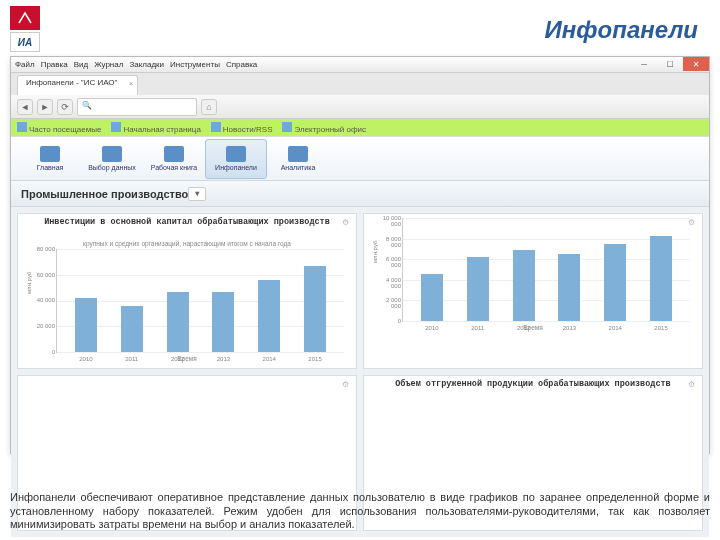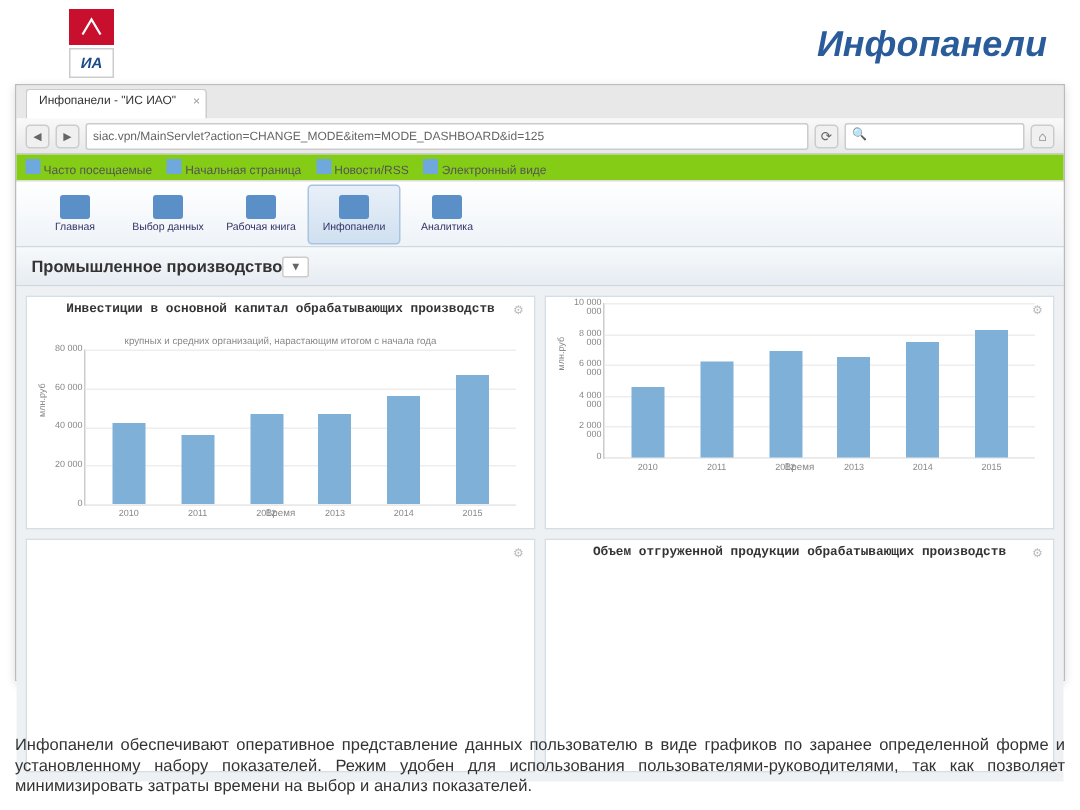--- a/index.html
+++ b/index.html
@@ -1,30 +1,30 @@
 <!DOCTYPE html>
 <html><head>
 <meta charset="utf-8">
 <style>
   * { box-sizing: border-box; margin: 0; padding: 0; }
   body { font-family: Arial, sans-serif; width: 720px; height: 540px; background: #fff; position: relative; overflow: hidden; }
   .slide-title { position: absolute; top: 16px; right: 22px; font-size: 24px; color: #2a5b9b; font-style: italic; font-weight: bold; }
-  .logo-stack { position: absolute; top: 6px; left: 10px; margin-left: 36px; }
+  .logo-stack { position: absolute; top: 6px; left: 10px; }
   .logo-red { width: 30px; height: 24px; background: #c8102e; margin-bottom: 2px; display:flex; align-items:center; justify-content:center; }
   .logo-blue { width: 30px; height: 20px; background: #fff; border:1px solid #ccc; display:flex; align-items:center; justify-content:center; color:#1a4b8c; font-size:10px; font-weight:bold; font-style:italic;}
   .browser { position: absolute; top: 56px; left: 10px; right: 10px; height: 398px; border: 1px solid #bbb; background: #fff; box-shadow: 0 2px 6px rgba(0,0,0,0.15); }
   .menubar { height: 16px; background: linear-gradient(#fefefe,#eaeaea); border-bottom:1px solid #ccc; font-size:8px; color:#333; padding-left:4px; display:flex; gap:6px; align-items:center;}
   .tabbar { height: 22px; background: #e8e8e8; display:flex; align-items:flex-end; padding-left:6px;}
   .tab { height: 20px; background:#fff; border:1px solid #ccc; border-bottom:none; border-radius:3px 3px 0 0; padding:2px 20px 0 8px; font-size:8px; color:#333; position:relative;}
   .tab .x { position:absolute; right:4px; top:3px; font-size:8px; color:#999;}
   .addrbar { height: 24px; background: linear-gradient(#f9f9f9,#e8e8e8); border-bottom:1px solid #ccc; display:flex; align-items:center; padding:0 6px; gap:4px;}
   .navbtn { width:16px; height:16px; border-radius:3px; background:#f0f0f0; border:1px solid #ccc; font-size:9px; display:flex; align-items:center; justify-content:center; color:#666;}
   .url { flex:1; height:18px; background:#fff; border:1px solid #ccc; border-radius:2px; font-size:8px; color:#666; padding:2px 4px; display:flex; align-items:center;}
   .search { width:120px; height:18px; background:#fff; border:1px solid #ccc; border-radius:2px; font-size:8px; color:#999; padding:2px 4px;}
-  .bookbar { height:18px; background:#84cc16; border-bottom:1px solid #ddd; font-size:8px; color:#555; display:flex; align-items:center; padding-left:6px; gap:10px;}
+  .bookbar { height:18px; background:#bef264; border-bottom:1px solid #ddd; font-size:8px; color:#555; display:flex; align-items:center; padding-left:6px; gap:10px;}
   .bookbar span.ico { width:10px; height:10px; background:#6fa8dc; display:inline-block; margin-right:2px;}
   .appnav { height: 44px; background: linear-gradient(#fff,#eef3f8); border-bottom:1px solid #cfd8e0; display:flex; align-items:center; padding-left:8px; gap:4px;}
   .applogo { width:44px; height:36px; border:1px solid #8eb8d8; border-radius:50%; display:flex; align-items:center; justify-content:center; font-size:8px; color:#2a5b9b; font-weight:bold;}
   .navitem { width:62px; height:40px; display:flex; flex-direction:column; align-items:center; justify-content:center; font-size:7px; color:#336; border-radius:3px;}
   .navitem.active { background:linear-gradient(#e8f0f8,#d0e0f0); border:1px solid #a8c4e0;}
   .navicon { width:20px; height:16px; background:#5b8fc7; margin-bottom:2px; border-radius:2px;}
   .section-hdr { height:26px; background:linear-gradient(#f7f9fb,#e6ecf2); border-bottom:1px solid #cfd8e0; display:flex; align-items:center; justify-content:flex-start; padding:0 10px; font-size:11px; color:#333; font-weight:bold;}
   .chev { width:18px; height:14px; border:1px solid #ccc; border-radius:2px; background:#fff; display:flex; align-items:center; justify-content:center; font-size:8px; color:#666;}
   .panels { display:grid; grid-template-columns:1fr 1fr; grid-auto-rows: 156px; gap:6px; padding:6px; background:#eef1f4;}
   .panel { background:#fff; border:1px solid #d5dde5; position:relative; padding:4px 8px;}
@@ -51,41 +51,52 @@
   <div class="logo-red">
       <svg width="16" height="14">
         <path d="M2 12 L8 2 L14 12" stroke="#fff" stroke-width="1.5" fill="none"></path>
       </svg>
     </div>
   <div class="logo-blue">ИА</div>
 </div>
 <div class="slide-title">Инфопанели</div>
 
 <div class="browser">
+  <div class="menubar">
+    <span>Файл</span>
+    <span>Правка</span>
+    <span>Вид</span>
+    <span>Журнал</span>
+    <span>Закладки</span>
+    <span>Инструменты</span>
+    <span>Справка</span>
+    <div class="winctrl">
+      <div class="winbtn">─</div>
+      <div class="winbtn">☐</div>
+      <div class="winbtn close">✕</div>
+    </div>
+  </div>
   <div class="tabbar">
     <div class="tab">
       <span>Инфопанели - "ИС ИАО"</span>
       <span class="x">×</span>
     </div>
   </div>
   <div class="addrbar">
     <div class="navbtn">◄</div>
     <div class="navbtn">►</div>
-    <div class="url">
-        <span>siac.vpn/MainServlet?action=CHANGE_MODE&amp;item=MODE_DASHBOARD&amp;id=125</span>
-      </div>
     <div class="navbtn">⟳</div>
     <div class="search" placeholder="Поиск">🔍 </div>
     <div class="navbtn">⌂</div>
   </div>
   <div class="bookbar">
     <span><span class="ico"></span><span>Часто посещаемые</span></span>
     <span><span class="ico"></span><span>Начальная страница</span></span>
     <span><span class="ico"></span><span>Новости/RSS</span></span>
-    <span><span class="ico"></span><span>Электронный виде</span></span>
+    <span><span class="ico"></span><span>Электронный офис</span></span>
   </div>
   <div class="appnav">
     <div id="navitems" style="display:flex;">
         <div class="navitem">
           <div class="navicon"></div>
           <span>Главная</span>
         </div>
         <div class="navitem">
           <div class="navicon"></div>
           <span>Выбор данных</span>

